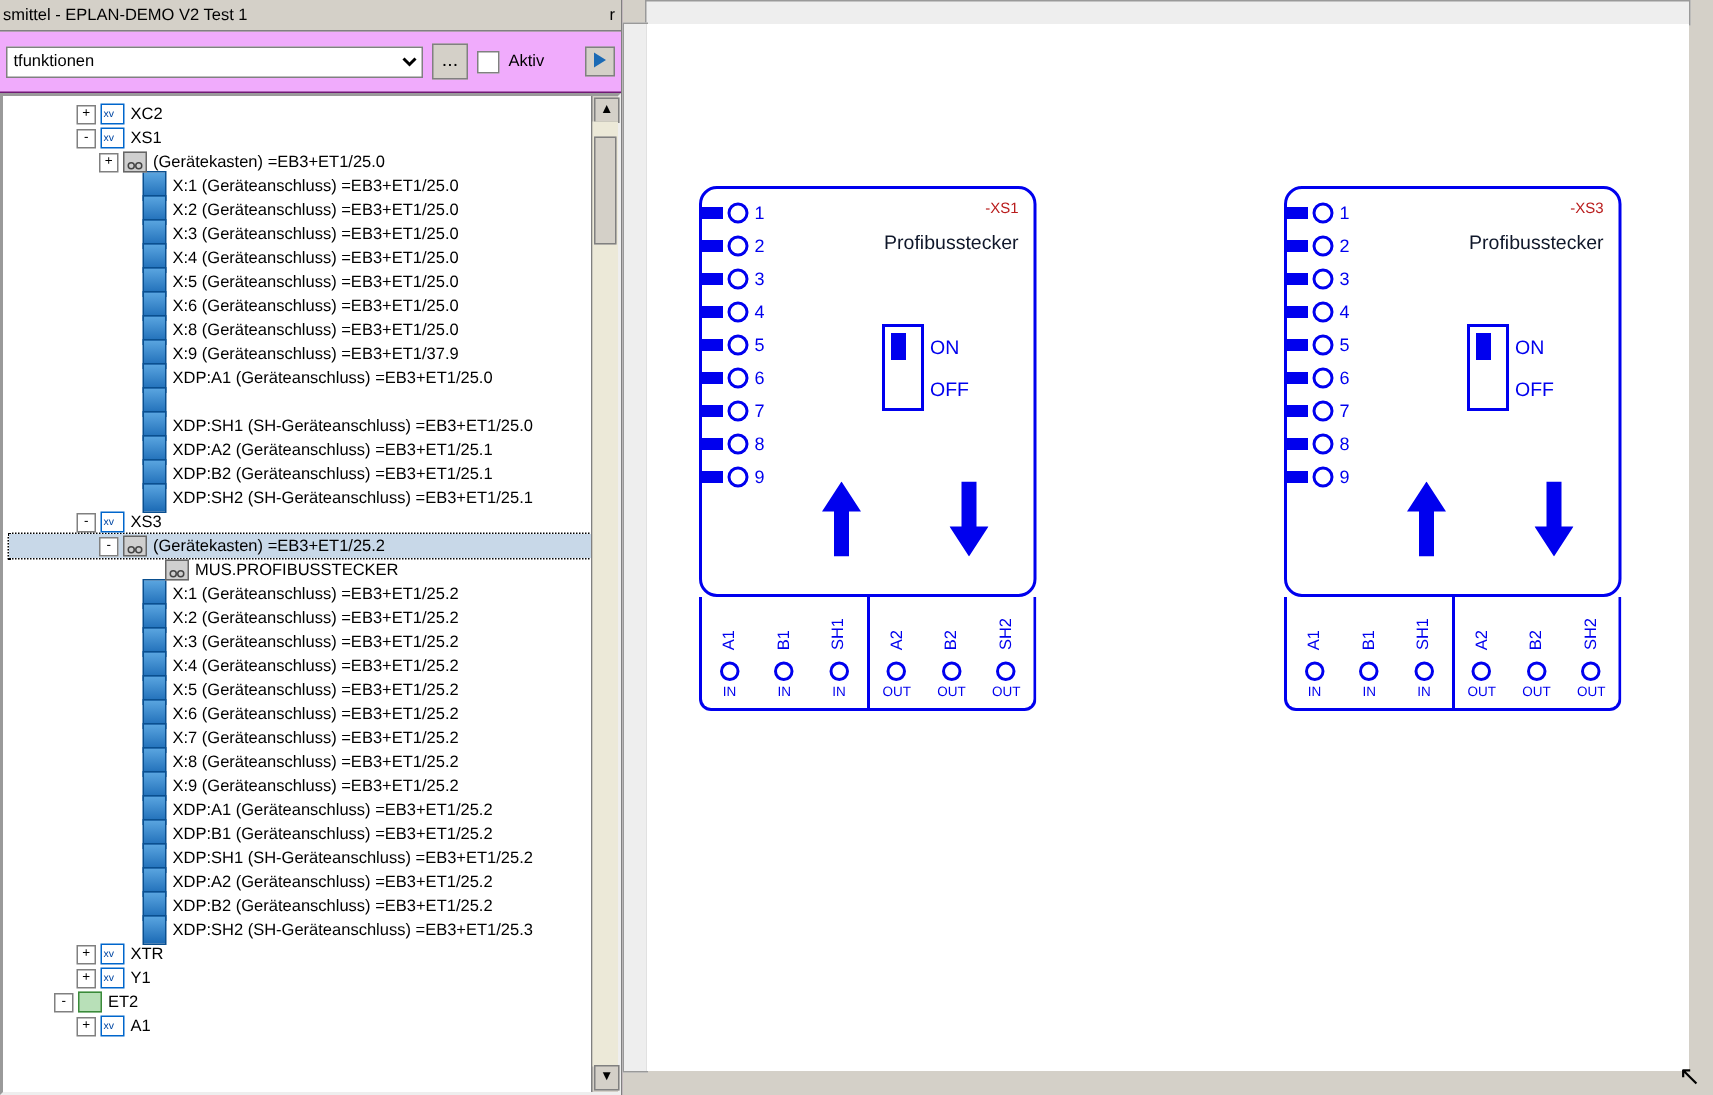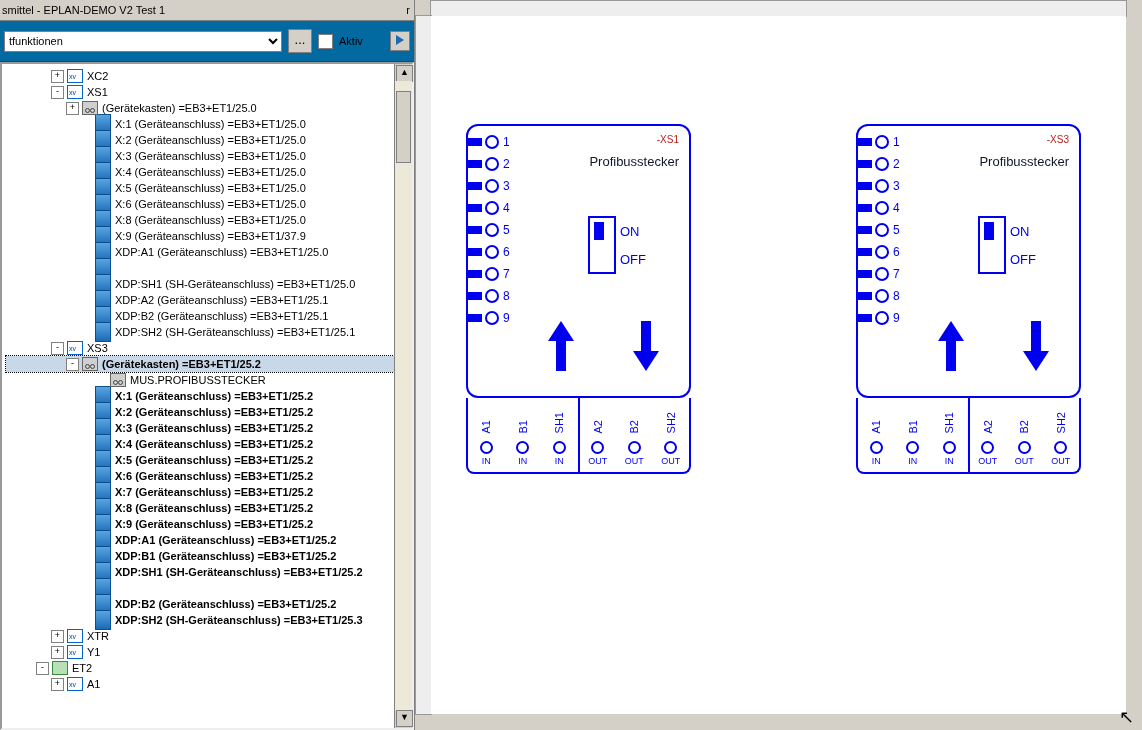--- a/index.html
+++ b/index.html
@@ -1,17 +1,17 @@
 <!DOCTYPE html>
 <html><head>
 <meta charset="utf-8">
 <style>
 html,body{margin:0;padding:0;font-family:Tahoma,Arial,sans-serif;font-size:11px;background:#d4d0c8;overflow:hidden}
 .app{display:flex;width:1142px;height:730px}
-.panel-l{width:415px;height:100%;box-sizing:border-box;border-right:1px solid #808080;background:#0369a1;display:flex;flex-direction:column;position:relative}
+.panel-l{width:415px;height:100%;box-sizing:border-box;border-right:1px solid #808080;background:#f0abfc;display:flex;flex-direction:column;position:relative}
 .title-row{display:flex;align-items:center;height:20px;border-bottom:1px solid #808080;padding:0 4px 0 2px;background:#d4d0c8}
 .title-row span{color:#000;font-size:11px}
 .close-x{margin-left:auto;font-family:Marlett,Arial;font-size:11px;color:#000;cursor:default}
 .toolbar{display:flex;align-items:center;gap:6px;height:34px;padding:3px 4px;border-bottom:1px solid #701a75}
 .toolbar select{width:278px;height:21px;font-size:11px;background:#fff;border:1px solid #808080}
 .tbtn{width:22px;height:22px;border:1px solid #808080;background:#d4d0c8;text-align:center;line-height:20px;font-size:13px}
 .cb{width:13px;height:13px;border:1px solid #808080;background:#fff}
 .toolbar label{font-size:11px}
 .run{width:18px;height:18px;border:1px solid #808080;background:#d4d0c8;margin-left:auto}
 .run::after{content:"";display:block;margin:3px auto;width:0;height:0;border-top:5px solid transparent;border-bottom:5px solid transparent;border-left:8px solid #1b6ab5}
@@ -27,21 +27,21 @@
 .twisty.empty{border:none;background:transparent}
 .ico{width:14px;height:12px;margin-right:4px;display:inline-block;flex:none}
 .ico.term{background:linear-gradient(#5aa5e0,#1b6ab5);border:1px solid #0a4f8f}
 .ico.xy{background:#fff;border:1px solid #0066cc;position:relative}
 .ico.xy::after{content:"xv";font-size:7px;color:#0047a3;position:absolute;top:-1px;left:1px}
 .ico.cart{background:#cfcfcf;border:1px solid #666;position:relative}
 .ico.cart::before{content:"";position:absolute;left:2px;bottom:1px;width:3px;height:3px;border:1px solid #444;border-radius:50%}
 .ico.cart::after{content:"";position:absolute;right:2px;bottom:1px;width:3px;height:3px;border:1px solid #444;border-radius:50%}
 .ico.box{background:#b8e0b8;border:1px solid #3a8a3a}
 .lbl{font-size:11px;color:#000}
-.lbl.bold{font-weight:bold}
+.lbl.bold{font-weight:normal}
 .sel{background:#c8d8e8;outline:1px dotted #000}
 .ind1{padding-left:30px}.ind2{padding-left:45px}.ind3{padding-left:60px}.ind4{padding-left:75px}.ind5{padding-left:90px}
 
 .panel-r{flex:1;height:100%;background:#d4d0c8;position:relative}
 .ruler-h{position:absolute;left:15px;right:15px;top:0;height:15px;background:#eee;border:1px solid #999}
 .ruler-v{position:absolute;left:0;top:15px;bottom:15px;width:15px;background:#eee;border:1px solid #999}
 .canvas{position:absolute;left:16px;top:16px;right:16px;bottom:16px;background:#fff;overflow:hidden}
 
 .device{position:absolute;width:225px}
 .body{border:2px solid #0000ee;border-radius:12px;background:#fff;height:270px;position:relative}
@@ -243,20 +243,21 @@
               <span class="lbl bold">XDP:B1 (Geräteanschluss) =EB3+ET1/25.2</span>
             </div>
             <div class="node ind4">
               <span class="twisty empty"></span>
               <span class="ico term"></span>
               <span class="lbl bold">XDP:SH1 (SH-Geräteanschluss) =EB3+ET1/25.2</span>
             </div>
             <div class="node ind4">
               <span class="twisty empty"></span>
               <span class="ico term"></span>
+              <span class="lbl bold">XDP:A2 (Geräteanschluss) =EB3+ET1/25.2</span>
             </div>
             <div class="node ind4">
               <span class="twisty empty"></span>
               <span class="ico term"></span>
               <span class="lbl bold">XDP:B2 (Geräteanschluss) =EB3+ET1/25.2</span>
             </div>
             <div class="node ind4">
               <span class="twisty empty"></span>
               <span class="ico term"></span>
               <span class="lbl bold">XDP:SH2 (SH-Geräteanschluss) =EB3+ET1/25.3</span>

